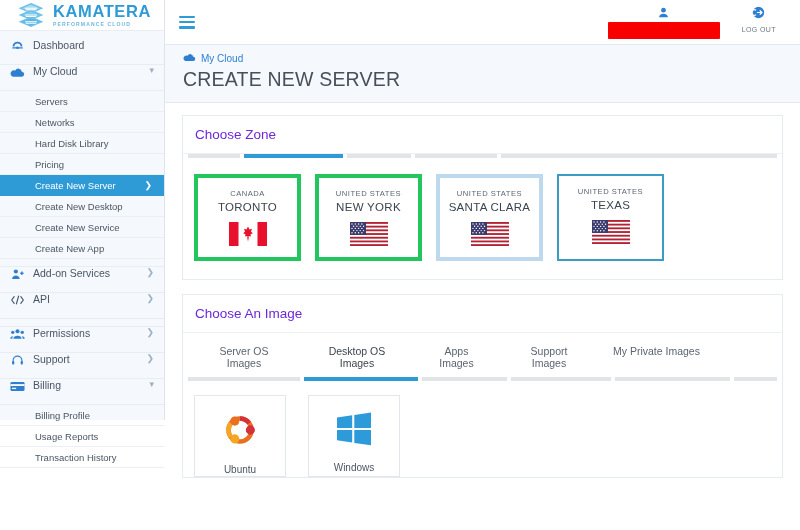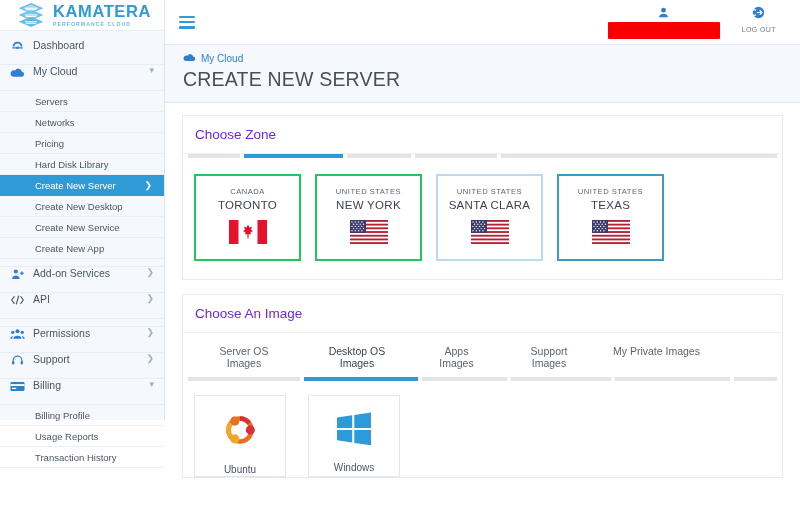--- a/index.html
+++ b/index.html
@@ -116,21 +116,21 @@
     cursor: pointer; text-align:center;
   }
   .tab.active { color: #3b444f; }
   .tabrail { display: flex; padding: 0 5px; gap: 4px; }
   .tabrail div { height: 4px; background:#e2e5e8; }
   .tabrail div.on { background: #2e9ad6; }
 
   .cards { display: flex; gap: 14px; padding: 16px 11px 18px 11px; }
   .zone-card {
     width: 107px; height: 87px;
-    border: 2px solid #22c55e;
+    border: 4px solid #22c55e;
     background: #fff;
     display: flex; flex-direction: column; align-items: center;
     padding-top: 11px;
     cursor: pointer;
   }
   .zone-card.hover { border-color: #bcd9ee; }
   .zone-card.selected { border: 2px solid #3a9cc4; }
   .zc-country { font-size: 7.6px; color: #5c6673; letter-spacing: 0.5px; }
   .zc-city { font-size: 11.5px; color: #3b444f; margin-top: 3px; letter-spacing:0.3px;}
   .flag { margin-top: 9px; }
@@ -197,24 +197,24 @@
         <span class="chev">▾</span>
       </div>
 
       <div class="nav-sub">
         <span>Servers</span>
       </div>
       <div class="nav-sub">
         <span>Networks</span>
       </div>
       <div class="nav-sub">
+        <span>Hard Disk Library</span>
+      </div>
+      <div class="nav-sub">
         <span>Pricing</span>
-      </div>
-      <div class="nav-sub">
-        <span>Hard Disk Library</span>
       </div>
       <div class="nav-sub active">
         <span>Create New Server</span>
         <span class="chev">❯</span>
       </div>
       <div class="nav-sub">
         <span>Create New Desktop</span>
       </div>
       <div class="nav-sub">
         <span>Create New Service</span>

